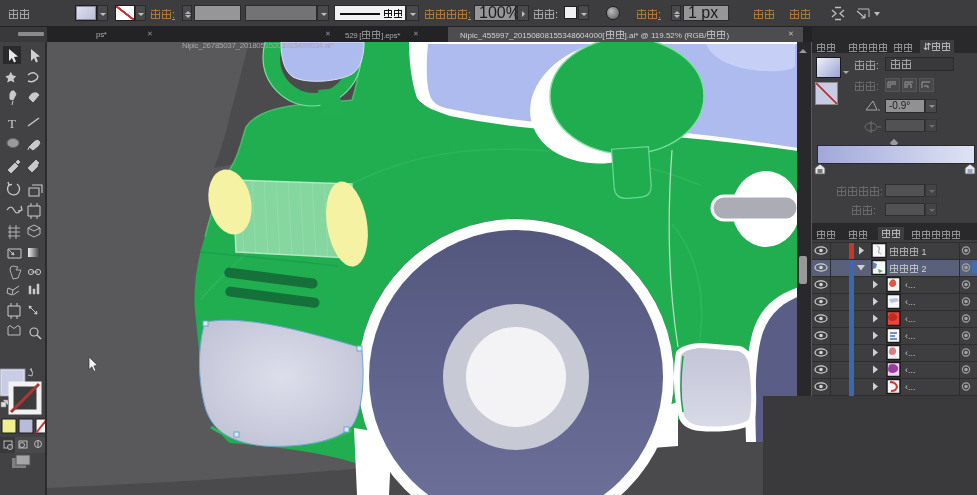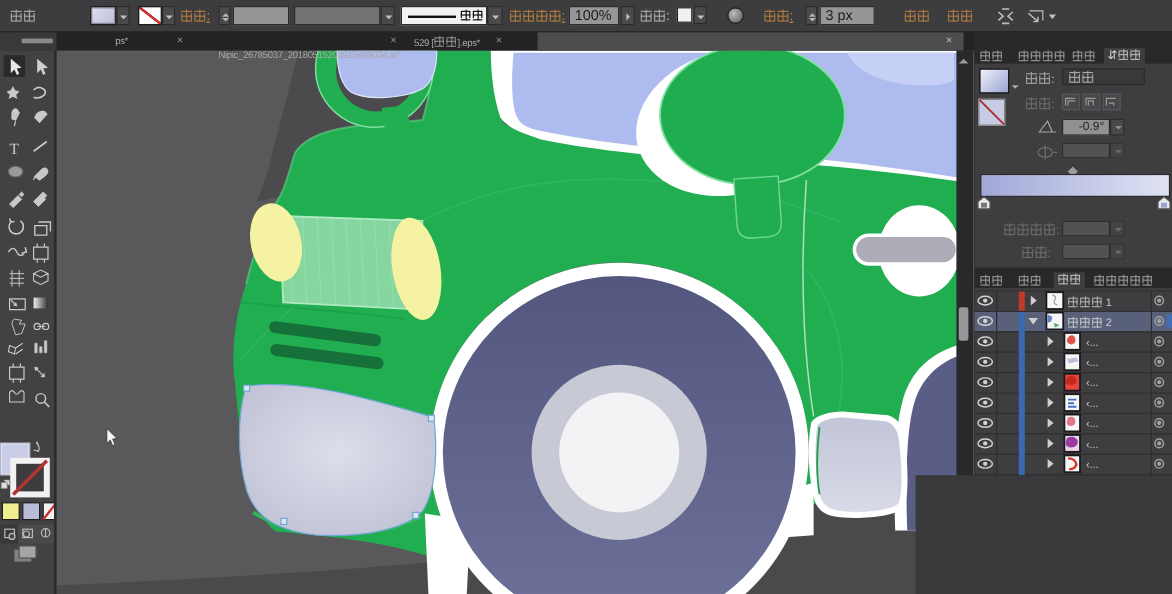--- a/index.html
+++ b/index.html
@@ -12,21 +12,21 @@
 linear-gradient(currentColor,currentColor) 0 9px/9px 1px no-repeat,
 linear-gradient(currentColor,currentColor) 4px 0/1px 10px no-repeat,
 linear-gradient(currentColor,currentColor) 0 3px/1px 6px no-repeat,
 linear-gradient(currentColor,currentColor) 8px 3px/1px 6px no-repeat;
 opacity:.75}
 .c.s{width:8px;height:9px;background-size:8px 1px,8px 1px,8px 1px,1px 9px,1px 5px,1px 5px;background-position:0 1px,0 4px,0 8px,4px 0,0 2px,7px 2px}
 
 #topbar{left:0;top:0;width:977px;height:27px;background:#3d3d3f;border-bottom:1px solid #222;color:#c6c6c6;font-size:11px}
 #topbar .lbl{position:absolute;top:8px}
 .orange{color:#cd8c3e;text-decoration:underline}
-.inbox{position:absolute;top:5px;height:16px;background:#969699;border:1px solid #2b2b2d;color:#1c1c1c;font-size:12px;line-height:14px;padding-left:4px}
+.inbox{position:absolute;top:5px;height:16px;background:#969699;border:1px solid #2b2b2d;color:#1c1c1c;font-size:16px;line-height:14px;padding-left:4px}
 .dkbox{position:absolute;top:5px;height:16px;background:#4a4a4c;border:1px solid #2b2b2d}
 .arrow-d{position:absolute;width:0;height:0;border:3px solid transparent;border-top-color:#c0c0c0;top:7px}
 
 #tabbar{left:0;top:27px;width:977px;height:15px;background:#232325;color:#a8a8a8;font-size:8px;letter-spacing:-0.3px}
 
 #toolbar{left:0;top:42px;width:47px;height:453px;background:#424244;border-right:2px solid #2b2b2d}
 
 #canvas{left:47px;top:42px;width:765px;height:453px;background:#59595b}
 
 #vscroll{left:797px;top:42px;width:14px;height:453px;background:#29292b}
@@ -201,21 +201,21 @@
   <span class="abs" style="left:564px;top:6px;width:13px;height:13px;background:#f0f0f0;border:1px solid #1e1e20"></span>
   <span class="dkbox" style="left:578px;width:11px;height:15px">
         <span class="arrow-d" style="left:2px"></span>
       </span>
   <span class="abs" style="left:606px;top:6px;width:14px;height:14px;border-radius:50%;background:radial-gradient(circle at 35% 35%,#bbb,#555);border:1px solid #222"></span>
   <span class="lbl orange" style="left:636px"><i class="c"></i><i class="c"></i>:</span>
   <span class="dkbox" style="left:671px;width:10px">
         <span class="abs" style="left:2px;top:2px;width:0;height:0;border:3px solid transparent;border-bottom-color:#b5b5b5"></span>
         <span class="abs" style="left:2px;top:9px;width:0;height:0;border:3px solid transparent;border-top-color:#b5b5b5"></span>
       </span>
-  <span class="inbox" style="left:683px;width:46px">3 px</span>
+  <span class="inbox" style="left:683px;width:46px">1 px</span>
   <span class="lbl orange" style="left:753px"><i class="c"></i><i class="c"></i></span>
   <span class="lbl orange" style="left:789px"><i class="c"></i><i class="c"></i></span>
 
   <svg class="abs" style="left:828px;top:6px" width="52" height="15" viewBox="0 0 52 15">
     <g stroke="#bdbdbd" fill="none" stroke-width="1.3">
     <path d="M4,4 L8,7.5 L4,11 M16,4 L12,7.5 L16,11 M7,1.5 L13,1.5 M7,13.5 L13,13.5"></path>
     <path d="M30,3 L41,3 L41,11" stroke-width="1"></path>
     <path d="M29,5 L37,12 M37,12 L33,12 M37,12 L37,8" stroke-width="1.2"></path>
     </g>
     <path d="M46,6 L52,6 L49,10 Z" fill="#bdbdbd"></path>
@@ -224,20 +224,21 @@
 <div class="abs" id="tabbar">
   <span class="abs" style="left:0;top:0;width:47px;height:15px;background:#39393b"></span>
   <span class="abs" style="left:18px;top:5px;width:26px;height:4px;background:#8a8a8c;border-radius:1px"></span>
   <span class="abs" style="left:96px;top:3px">ps*</span>
   <span class="abs" style="left:147px;top:3px;color:#909092;font-size:7px">✕</span>
   <span class="abs" style="left:182px;top:14px">Nipic_26785037_20180515203915499034.ai*</span>
   <span class="abs" style="left:325px;top:3px;color:#909092;font-size:7px">✕</span>
   <span class="abs" style="left:345px;top:3px">529 [<i class="c s"></i><i class="c s"></i>].eps*</span>
   <span class="abs" style="left:413px;top:3px;color:#909092;font-size:7px">✕</span>
   <span class="abs" style="left:448px;top:0;width:355px;height:15px;background:#4d4d4f"></span>
+  <span class="abs" style="left:460px;top:3px;color:#d2d2d2;letter-spacing:0">Nipic_455997_20150808155348604000[<i class="c s"></i><i class="c s"></i>].ai* @ 119.52% (RGB/<i class="c s"></i><i class="c s"></i>)</span>
   <span class="abs" style="left:788px;top:3px;color:#bdbdbd;font-size:7px">✕</span>
   <span class="abs" style="left:816px;top:1px;color:#c5c5c5;font-size:11px;letter-spacing:-2px">»</span>
 </div>
 <div class="abs" id="toolbar">
 <svg width="45" height="453" viewBox="0 0 45 453" xmlns="http://www.w3.org/2000/svg">
 <rect x="3" y="4" width="18" height="18" fill="#2a2a2c"></rect>
 <g fill="#e8e8e8">
 <path d="M9,7 L9,19 L12,16 L14,20.5 L16,19.5 L14,15 L18,14.5 Z"></path>
 <path d="M31,7 L31,19 L34,16 L36,20.5 L38,19.5 L36,15 L40,14.5 Z" fill="#cfcfcf"></path>
 </g>
@@ -329,21 +330,21 @@
     <span class="abs" style="left:107px;top:25px;width:15px;height:14px;background:#48484a;border:1px solid #57575a"></span>
     <svg class="abs" style="left:73px;top:25px" width="50" height="14" viewBox="0 0 50 14">
           <g stroke="#9a9a9c" fill="none">
             <path d="M3,10 V4 H11 M5,10 V6 H11 M20,10 V4 H28 M22,10 V6 H26 V10 M37,10 V4 H45 M39,8 H43 V10"></path>
           </g>
         </svg>
 
     <svg class="abs" style="left:53px;top:47px" width="16" height="12" viewBox="0 0 16 12">
           <path d="M1,10 L8,1 L12,10 Z M13,10 L15,10" stroke="#a5a5a7" fill="none"></path>
         </svg>
-    <span class="abs" style="left:73px;top:46px;width:40px;height:14px;background:#919194;border:1px solid #2a2a2c;color:#222;font-size:10px;padding-left:13px">-0.9°</span>
+    <span class="abs" style="left:73px;top:46px;width:40px;height:14px;background:#919194;border:1px solid #2a2a2c;color:#222;font-size:10px;padding-left:3px">-0.9°</span>
     <span class="gbtn" style="top:46px;height:14px"></span>
 
     <svg class="abs" style="left:50px;top:67px" width="20" height="14" viewBox="0 0 20 14">
           <ellipse cx="9" cy="7" rx="6" ry="4" stroke="#707073" fill="none"></ellipse>
           <path d="M9,1 V13 M16,7 h3" stroke="#707073"></path>
         </svg>
     <span class="gin" style="top:66px"></span>
     <span class="gbtn" style="top:66px;opacity:.55"></span>
 
     <span class="abs" style="left:79px;top:87px;width:6px;height:6px;background:#9a9a9c;transform:rotate(45deg)"></span>

